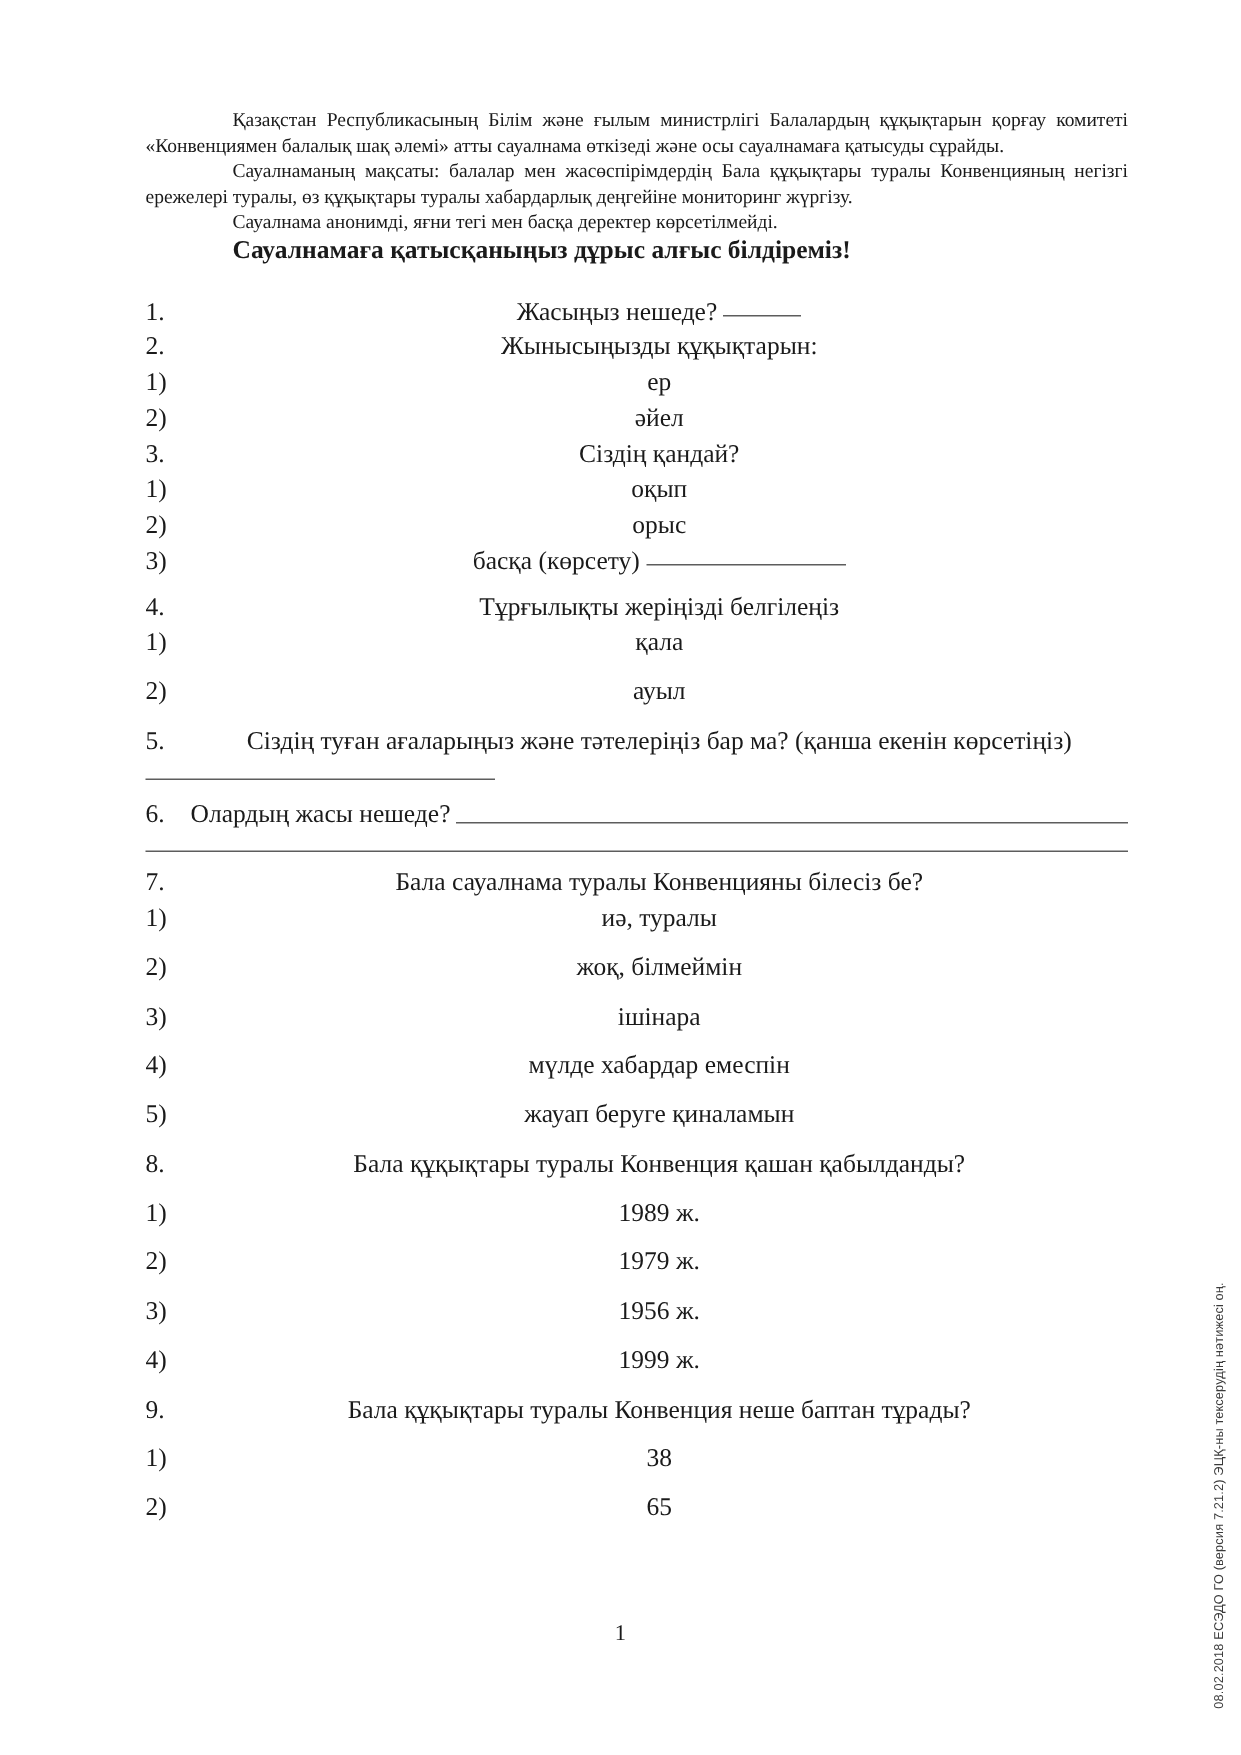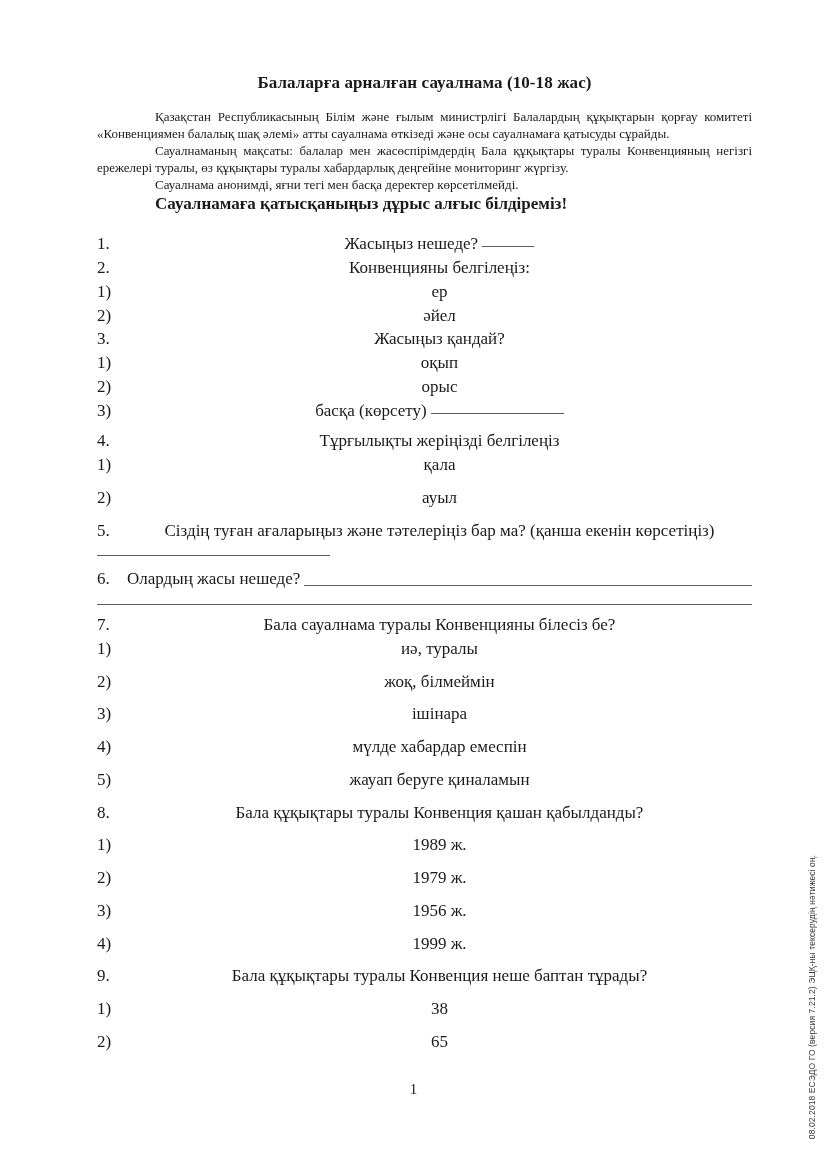--- a/index.html
+++ b/index.html
@@ -164,50 +164,49 @@
     color: #1a1a1a;
   }
 </style>
 </head>
 <body>
 
 <div class="page">
 
   <div class="content">
 
-    <div class="doc-title">Балаларға арналған сауалнама (10-18 жас)</div>
 
     <p class="para">Қазақстан Республикасының Білім және ғылым министрлігі Балалардың құқықтарын қорғау комитеті «Конвенциямен балалық шақ әлемі» атты сауалнама өткізеді және осы сауалнамаға қатысуды сұрайды.</p>
     <p class="para">Сауалнаманың мақсаты:  балалар мен жасөспірімдердің Бала құқықтары туралы Конвенцияның негізгі ережелері туралы, өз құқықтары туралы хабардарлық деңгейіне мониторинг жүргізу.</p>
     <p class="para nojust">Сауалнама анонимді, яғни тегі мен басқа деректер көрсетілмейді.</p>
     <p class="thanks">Сауалнамаға қатысқаныңыз дұрыс алғыс білдіреміз!</p>
 
     <div class="qlist">
 
       <div class="qrow main">
         <span class="qnum">1.</span>
         <span class="qtext"><span>Жасыңыз нешеде?</span>&nbsp;<span class="rule rule-xs"></span></span>
       </div>
 
       <div class="qrow main">
         <span class="qnum">2.</span>
-        <span class="qtext">Конвенцияны белгілеңіз:</span>
+        <span class="qtext">Жынысыңызды құқықтарын:</span>
       </div>
       <div class="qrow opt">
         <span class="qnum">1)</span>
         <span class="qtext">ер</span>
       </div>
       <div class="qrow opt">
         <span class="qnum">2)</span>
         <span class="qtext">әйел</span>
       </div>
 
       <div class="qrow main">
         <span class="qnum">3.</span>
-        <span class="qtext">Жасыңыз қандай?</span>
+        <span class="qtext">Сіздің қандай?</span>
       </div>
       <div class="qrow opt">
         <span class="qnum">1)</span>
         <span class="qtext">оқып</span>
       </div>
       <div class="qrow opt">
         <span class="qnum">2)</span>
         <span class="qtext">орыс</span>
       </div>
       <div class="qrow opt">

